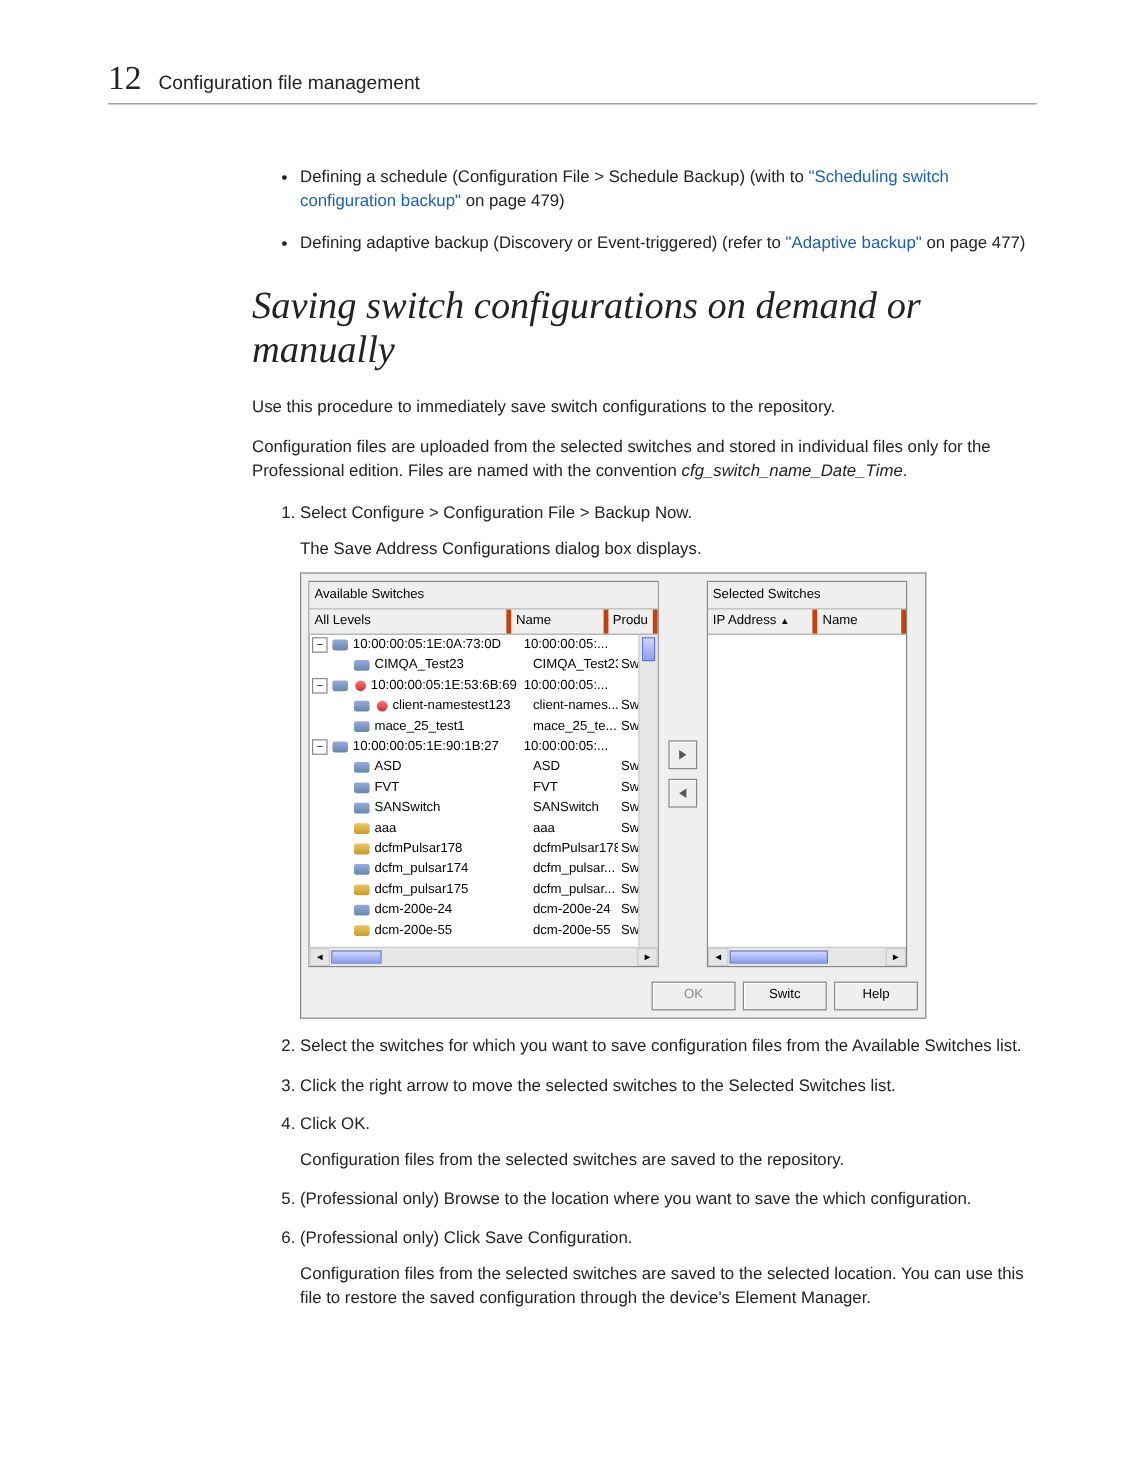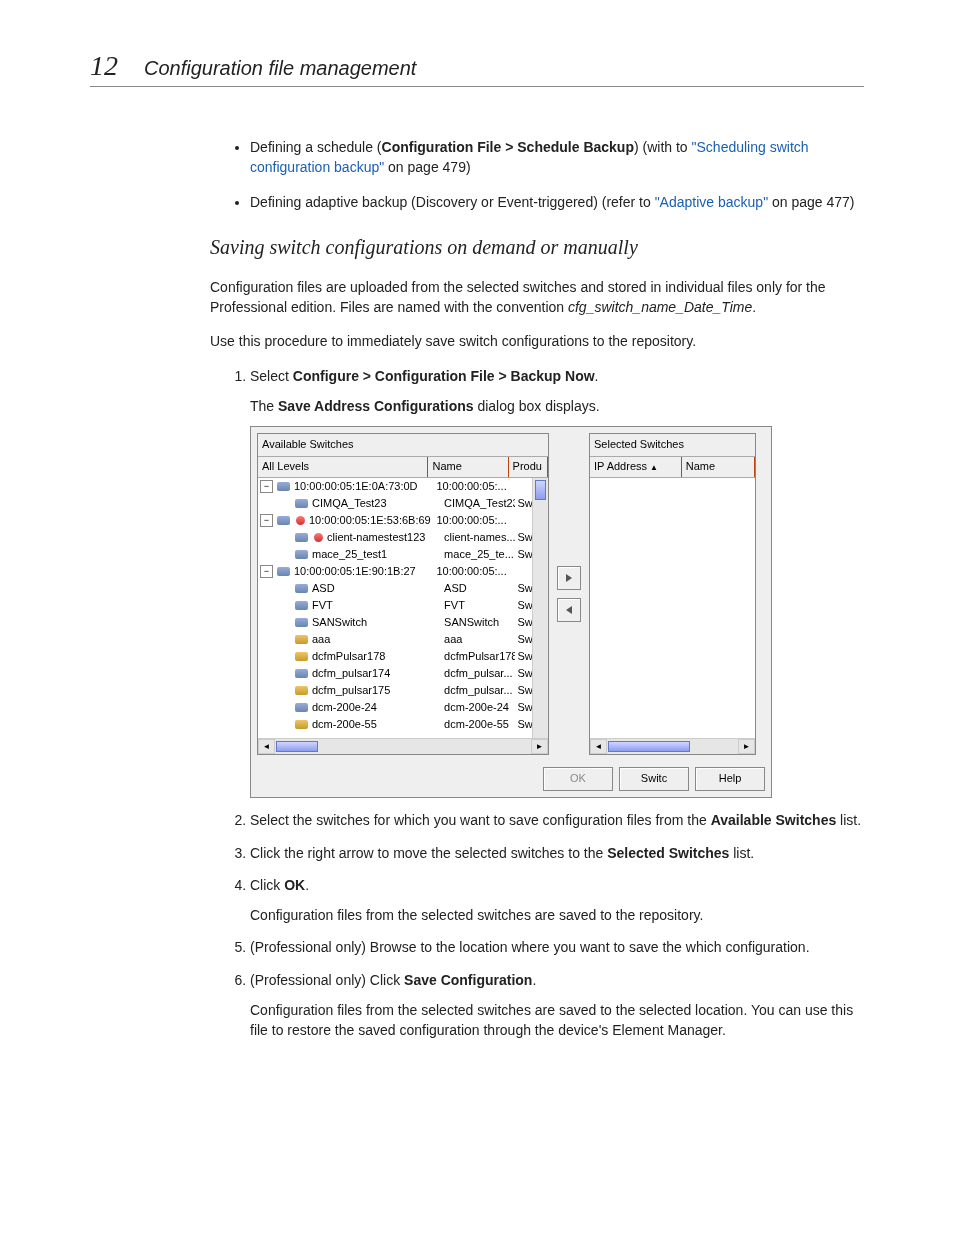--- a/index.html
+++ b/index.html
@@ -8,33 +8,32 @@
     color: #222;
     margin: 0;
     padding: 50px 90px 50px 90px;
     width: 954px;
     box-sizing: border-box;
     background: #fff;
   }
   .page-head {
     display: flex;
     align-items: baseline;
-    gap: 26px;
+    gap: 14px;
     border-bottom: 1px solid #888;
     padding-bottom: 4px;
     margin-bottom: 50px;
-    font-style: italic;
   }
   .chap-num {
     font-family: "Times New Roman", serif;
     font-size: 28px;
     font-weight: 400;
   }
   .chap-title {
-    font-size: 20px;
+    font-size: 16px;
   }
   .content {
     margin-left: 120px;
   }
   ul.bullets {
     list-style: disc;
     padding-left: 40px;
     margin: 0 0 24px 0;
   }
   ul.bullets li {
@@ -42,41 +41,41 @@
     line-height: 1.45;
   }
   a.link-blue {
     color: #1a5fb4;
     text-decoration: none;
   }
   h2.section-title {
     font-family: "Times New Roman", serif;
     font-style: italic;
     font-weight: 400;
-    font-size: 20px;
+    font-size: 32px;
     margin: 18px 0 18px 0;
   }
   p {
     line-height: 1.45;
     margin: 0 0 14px 0;
   }
   .italic { font-style: italic; }
   ol.steps {
     padding-left: 40px;
     margin: 0;
   }
   ol.steps > li {
     margin-bottom: 12px;
     line-height: 1.45;
   }
   ol.steps > li > p {
     margin-top: 10px;
     margin-bottom: 10px;
   }
-  .bold { font-weight: 700; }
+  .bold { font-weight: 400; }
 
   
   .dialog {
     background: #efefef;
     border: 1px solid #888;
     width: 520px;
     margin: 8px 0 4px 0;
     font-family: Tahoma, Arial, sans-serif;
     font-size: 11px;
     color: #000;
@@ -100,21 +99,21 @@
     border-bottom: 1px solid #aaa;
     font-size: 11px;
   }
   .panel-head {
     display: flex;
     border-bottom: 1px solid #aaa;
     background: #efefef;
   }
   .panel-head .col {
     padding: 2px 4px;
-    border-right: 1px solid #c2410c;
+    border-right: 4px solid #c2410c;
     font-size: 11px;
   }
   .panel-body {
     height: 260px;
     overflow: hidden;
     position: relative;
   }
   .tree-row {
     display: flex;
     border-bottom: 0;
@@ -208,24 +207,24 @@
     <li>
       <span>Defining a schedule (</span><span class="bold">Configuration File &gt; Schedule Backup</span><span>) (with to </span><a href="#" class="link-blue">"Scheduling switch configuration backup"</a><span> on page 479)</span>
     </li>
     <li>
       <span>Defining adaptive backup (Discovery or Event-triggered) (refer to </span><a href="#" class="link-blue">"Adaptive backup"</a><span> on page 477)</span>
     </li>
   </ul>
 
   <h2 class="section-title">Saving switch configurations on demand or manually</h2>
 
+  <p>Use this procedure to immediately save switch configurations to the repository.</p>
   <p>
     <span>Configuration files are uploaded from the selected switches and stored in individual files only for the Professional edition. Files are named with the convention </span><span class="italic">cfg_switch_name_Date_Time</span><span>.</span>
   </p>
-  <p>Use this procedure to immediately save switch configurations to the repository.</p>
 
   <ol class="steps">
     <li>
       <span>Select </span><span class="bold">Configure &gt; Configuration File &gt; Backup Now</span><span>.</span>
       <p>
         <span>The </span><span class="bold">Save Address Configurations</span><span> dialog box displays.</span>
       </p>
 
       
       <div class="dialog">

